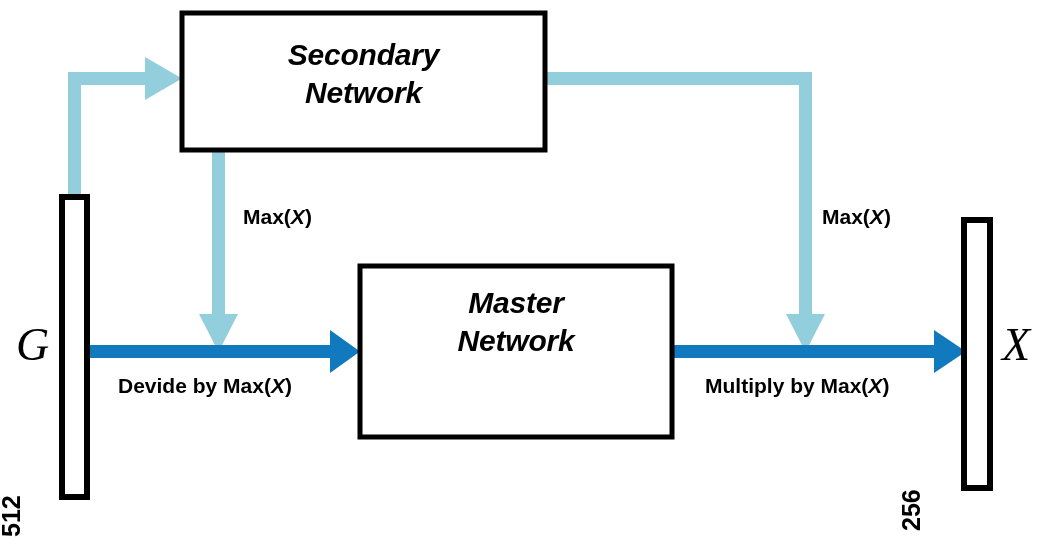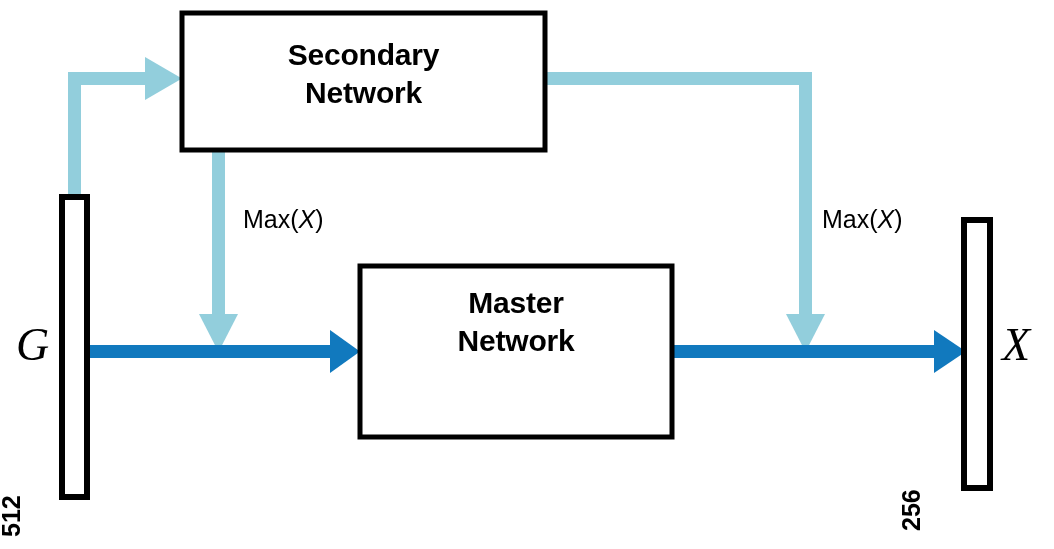--- a/index.html
+++ b/index.html
@@ -27,24 +27,25 @@
     color: #000000;
     white-space: nowrap;
     font-family: "Liberation Sans", sans-serif;
   }
   .node-title {
     font-weight: bold;
     font-size: 30px;
     line-height: 38px;
     text-align: center;
     letter-spacing: -0.2px;
+    font-style: italic;
   }
   .edge-label {
-    font-weight: normal;
-    font-size: 25px;
+    font-weight: bold;
+    font-size: 21px;
   }
   .edge-label .var {
     font-style: italic;
   }
   .tensor-letter {
     font-family: "Liberation Serif", serif;
     font-style: italic;
     font-size: 46px;
     font-weight: normal;
   }
@@ -103,21 +104,23 @@
 
   <div class="lbl node-title" style="left:360px; top:284px; width:312px;">
     <div>Master</div>
     <div>Network</div>
   </div>
 
   <div class="lbl edge-label" style="left:243px; top:205px;"><span>Max(</span><span class="var">X</span><span>)</span></div>
 
   <div class="lbl edge-label" style="left:822px; top:205px;"><span>Max(</span><span class="var">X</span><span>)</span></div>
 
+  <div class="lbl edge-label" style="left:118px; top:374px;"><span>Devide by Max(</span><span class="var">X</span><span>)</span></div>
 
+  <div class="lbl edge-label" style="left:705px; top:374px;"><span>Multiply by Max(</span><span class="var">X</span><span>)</span></div>
 
   <div class="lbl tensor-letter" style="left:16px; top:318px;">G</div>
 
   <div class="lbl tensor-letter" style="left:1002px; top:318px;">X</div>
 
   <div class="lbl tensor-size" style="left:26px; top:508px;">512</div>
 
   <div class="lbl tensor-size" style="left:926px; top:502px;">256</div>
 
 </div>

